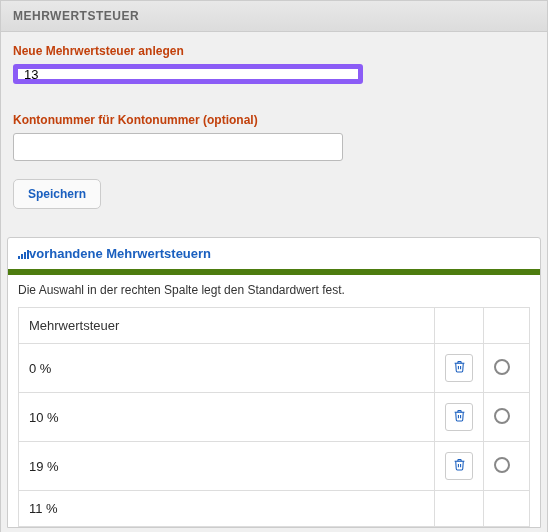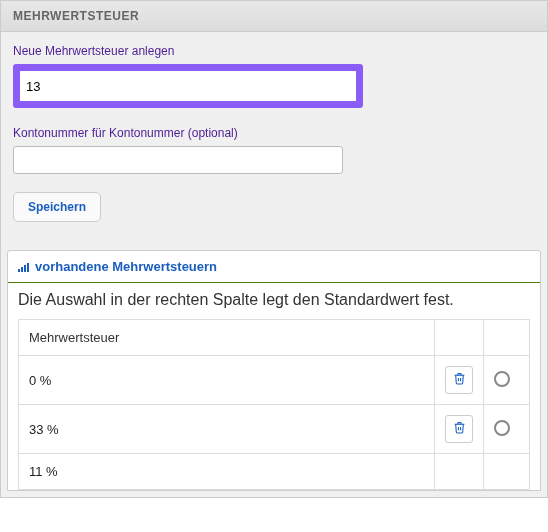--- a/index.html
+++ b/index.html
@@ -20,36 +20,36 @@
     padding: 8px 12px;
     font-weight: bold;
     font-size: 12px;
     color: #666;
     letter-spacing: .5px;
   }
   .panel-body {
     padding: 12px 12px 16px;
   }
   .field-label {
-    font-weight: normal;
+    font-weight: bold;
     font-size: 12px;
     margin-bottom: 6px;
     display: block;
-    color:#4c1d95;
+    color:#c2410c;
   }
   .text-input {
     display: block;
     width: 350px;
-    height: 44px;
+    height: 20px;
     padding: 4px 6px;
-    border: 7px solid #8b5cf6;
+    border: 5px solid #8b5cf6;
     border-radius: 3px;
     background: #fff;
     font-size: 13px;
-    margin-bottom: 18px;
+    margin-bottom: 29px;
   }
   .number-input {
     display: block;
     width: 330px;
     height: 28px;
     padding: 4px 6px;
     border: 1px solid #bbb;
     border-radius: 3px;
     background: #fff;
     font-size: 13px;
@@ -70,28 +70,27 @@
     margin: 12px 6px 6px 6px;
     border: 1px solid #ccc;
     background: #fff;
     border-radius: 3px 3px 0 0;
   }
   .sub-header {
     padding: 8px 10px;
     font-weight: bold;
     color: #1a5fbf;
     font-size: 13px;
-    border-bottom: 1px solid #4d7c0f;
+    border-bottom: 6px solid #4d7c0f;
     display:flex;
     align-items:center;
-    gap:6px;
   }
   .sub-desc {
     padding: 8px 10px 10px;
-    font-size: 16px;
+    font-size: 12px;
     color:#333;
   }
   table.vat {
     width: calc(100% - 20px);
     margin: 0 10px 0 10px;
     border-collapse: collapse;
     font-size: 13px;
   }
   table.vat th, table.vat td {
     border: 1px solid #ddd;
@@ -191,32 +190,44 @@
                 <span><svg width="13" height="13" viewBox="0 0 24 24" fill="none" stroke="#1a5fbf" stroke-width="2">
                     <polyline points="3 6 5 6 21 6"></polyline>
                     <path d="M19 6l-1 14a2 2 0 0 1-2 2H8a2 2 0 0 1-2-2L5 6"></path>
                     <path d="M10 11v6M14 11v6"></path>
                     <path d="M9 6V4a1 1 0 0 1 1-1h4a1 1 0 0 1 1 1v2"></path>
                   </svg></span>
               </span></td>
             <td class="col-sel"><span class="radio"></span></td>
           </tr>
           <tr>
-            <td>33 %</td>
+            <td>10 %</td>
             <td class="col-act"><span class="icon-btn">
                 <span><svg width="13" height="13" viewBox="0 0 24 24" fill="none" stroke="#1a5fbf" stroke-width="2">
                     <polyline points="3 6 5 6 21 6"></polyline>
                     <path d="M19 6l-1 14a2 2 0 0 1-2 2H8a2 2 0 0 1-2-2L5 6"></path>
                     <path d="M10 11v6M14 11v6"></path>
                     <path d="M9 6V4a1 1 0 0 1 1-1h4a1 1 0 0 1 1 1v2"></path>
                   </svg></span>
               </span></td>
             <td class="col-sel"><span class="radio"></span></td>
           </tr>
           <tr>
+            <td>19 %</td>
+            <td class="col-act"><span class="icon-btn">
+                <span><svg width="13" height="13" viewBox="0 0 24 24" fill="none" stroke="#1a5fbf" stroke-width="2">
+                    <polyline points="3 6 5 6 21 6"></polyline>
+                    <path d="M19 6l-1 14a2 2 0 0 1-2 2H8a2 2 0 0 1-2-2L5 6"></path>
+                    <path d="M10 11v6M14 11v6"></path>
+                    <path d="M9 6V4a1 1 0 0 1 1-1h4a1 1 0 0 1 1 1v2"></path>
+                  </svg></span>
+              </span></td>
+            <td class="col-sel"><span class="radio"></span></td>
+          </tr>
+          <tr>
             <td>11 %</td>
             <td class="col-act"></td>
             <td class="col-sel"></td>
           </tr>
         </tbody>
     </table>
   </div>
 </div>
 
 </body></html>

